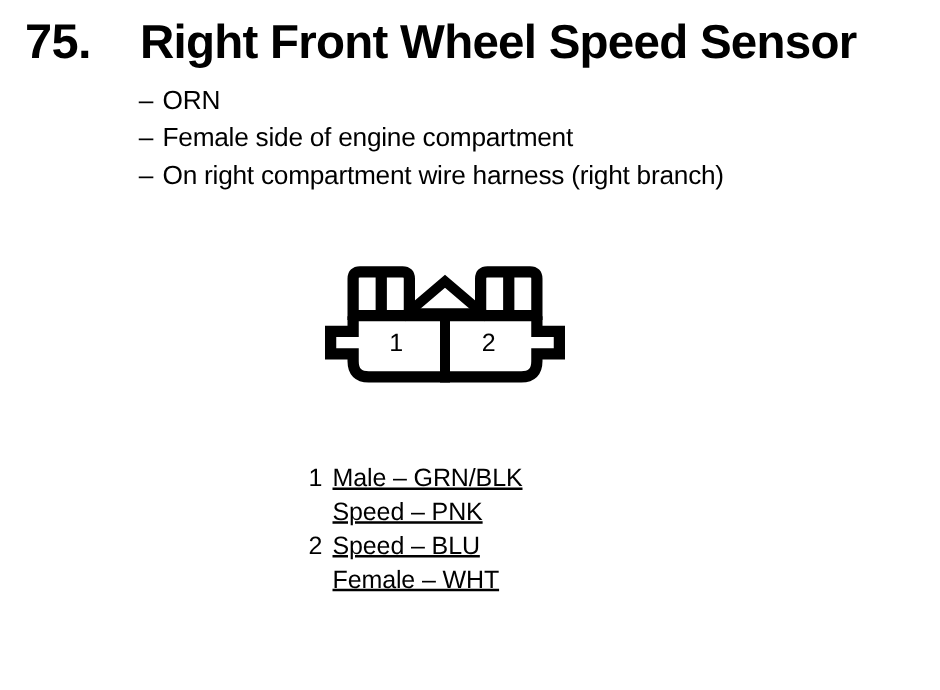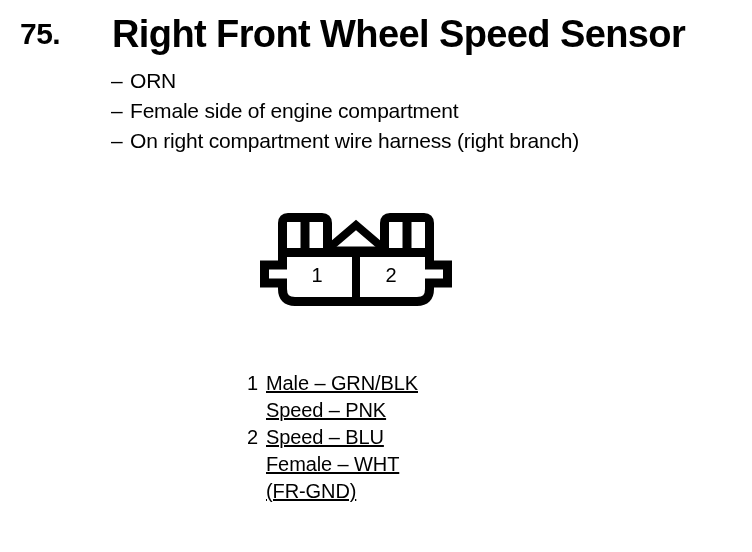--- a/index.html
+++ b/index.html
@@ -26,21 +26,21 @@
     position: absolute;
     left: 0;
     top: 14px;
     width: 752px;
     height: 46px;
   }
   .entry-number {
     position: absolute;
     left: 20px;
     top: 0;
-    font-size: 30px;
+    font-size: 39px;
     font-weight: bold;
     letter-spacing: -0.5px;
     line-height: 40px;
     white-space: nowrap;
   }
   .entry-title {
     position: absolute;
     left: 112px;
     top: 0;
     font-size: 38px;
@@ -228,20 +228,17 @@
     </div>
 
     <div class="pin-block">
       <div class="pin-line">
         <span class="pin-index">2</span>
         <span class="pin-detail">Speed – BLU</span>
       </div>
       <div class="pin-line">
         <span class="pin-detail">Female – WHT</span>
       </div>
-      <div class="pin-line">
-        <span class="pin-detail">(FR-GND)</span>
-      </div>
     </div>
 
   </div>
 
 </div>
 
 </body></html>

